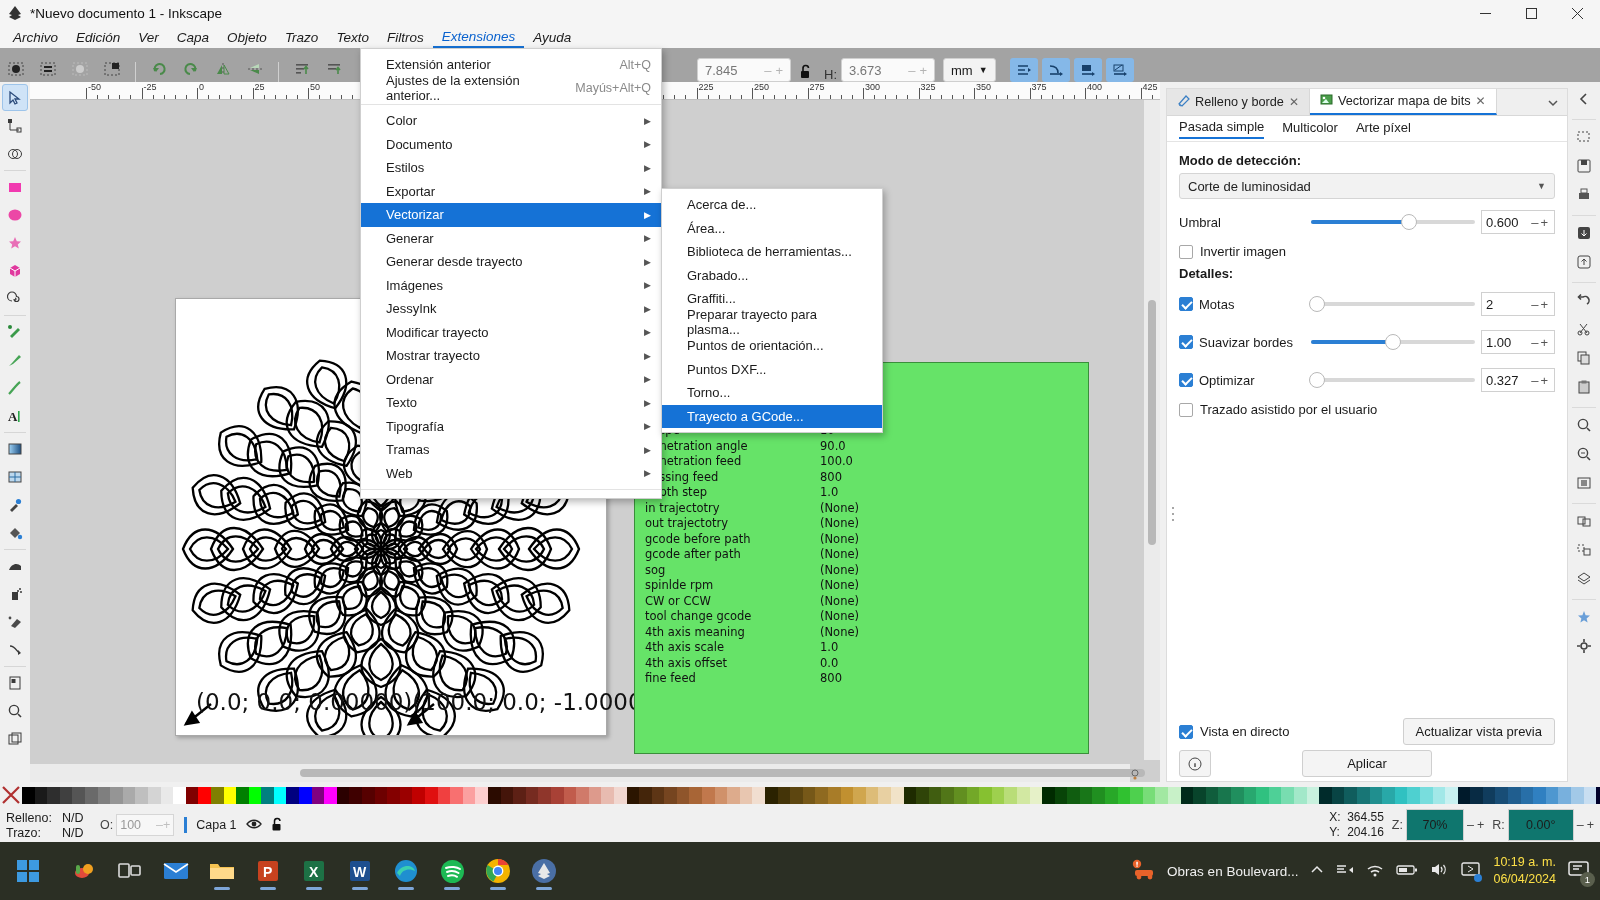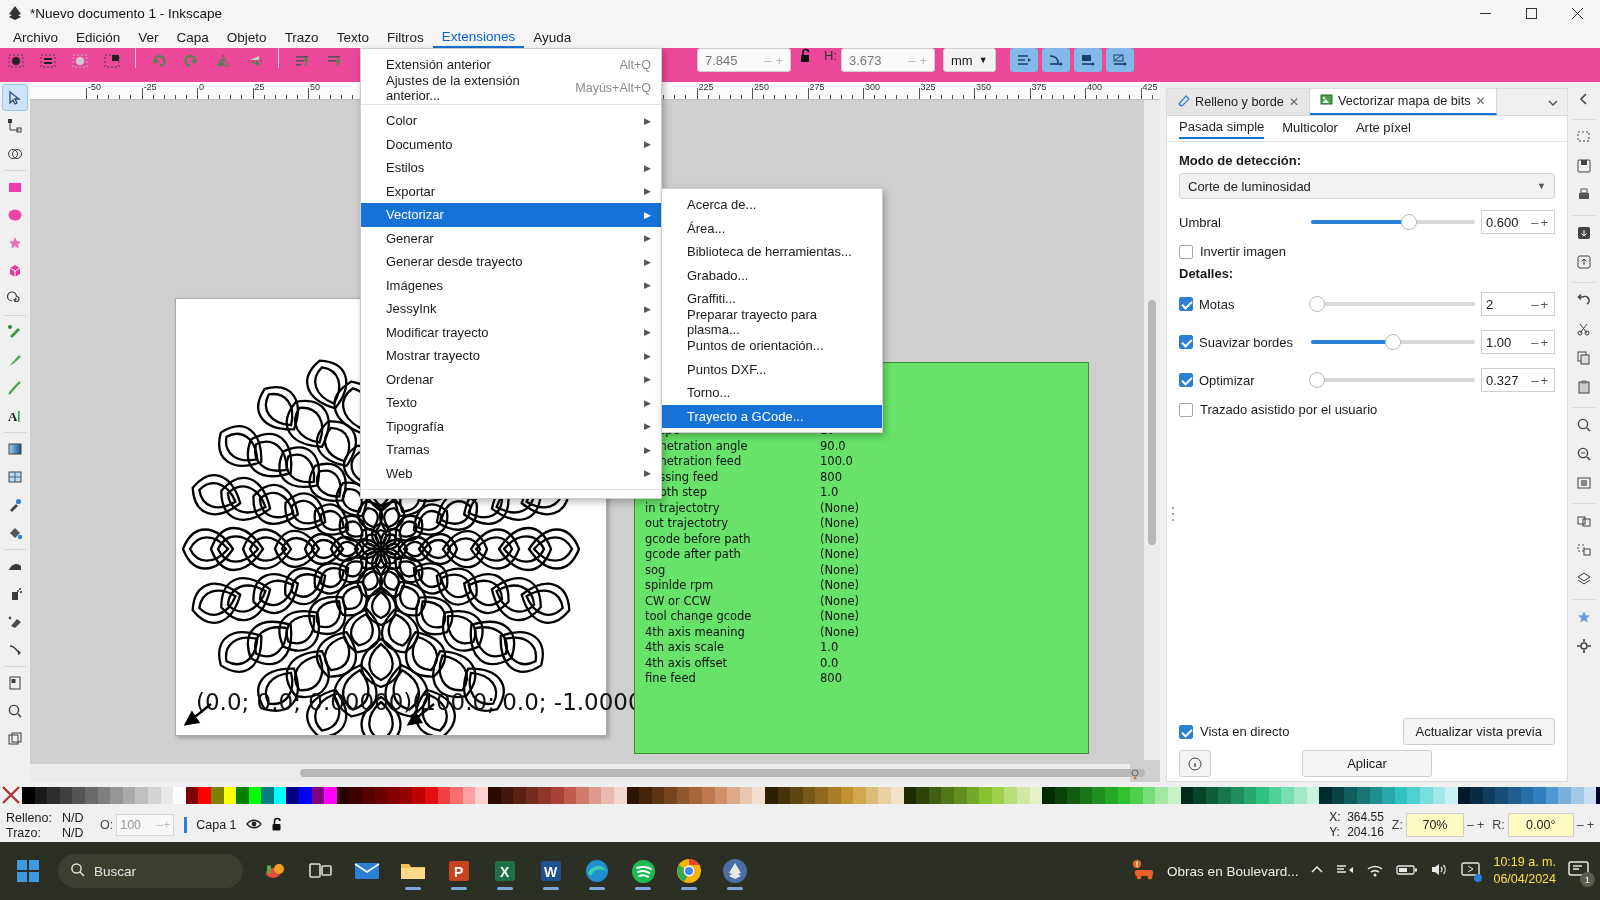--- a/index.html
+++ b/index.html
@@ -18,29 +18,29 @@
     background:#f5f5f5; display:flex; align-items:center;
   }
   .title-ico { width:18px; height:18px; margin-left:6px; margin-right:6px; }
   .title-text { font-size:13.5px; color:#111;text-align:right; }
   .win-btns { position:absolute; right:0; top:0; height:26px; display:flex; }
   .win-btn { width:46px; height:26px; display:flex; align-items:center; justify-content:center; font-size:13px; color:#333; }
 
   
   .menubar {
     position:absolute; left:0; top:26px; width:1600px; height:22px;
-    background:#f5f5f5; display:flex; align-items:center; padding-left:4px;
+    background:#f5f5f5; display:flex; align-items:center; padding-left:4px;font-style:italic;
   }
   .menuitem { padding:2px 9px; font-size:13.5px; color:#1c1c1c; cursor:default; }
   .menuitem.active { color:#0b63ce; border-bottom:2px solid #1572d6; }
 
   
   .cmdbar {
     position:absolute; left:0; top:48px; width:1600px; height:34px;
-    background:#ec4899; display:flex; align-items:flex-start;
+    background:#a3a3a3; display:flex; align-items:flex-end;
   }
   .tbtn { width:30px; height:26px; display:flex; align-items:center; justify-content:center; margin:0 1px; }
   .tbtn svg { display:block; }
   .tsep { width:1px; height:20px; background:#d0d0d0; margin:0 7px; }
   .spin {
     height:24px; min-width:94px; border:1px solid #cfcfcf; border-radius:3px;
     background:#fafafa; display:flex; align-items:center; padding:0 3px 0 7px;
     font-size:13px; color:#767676;
   }
   .spin .pm { margin-left:auto; color:#b4b4b4; font-size:13px; letter-spacing:4px; }
@@ -162,21 +162,21 @@
   .sb-fill .r { display:flex; height:15px; align-items:center; }
   .sb-fill .k { width:56px; color:#1c1c1c; }
   .opac { display:flex; align-items:center; gap:3px; margin-left:4px; }
   .opac .ob { width:58px; height:22px; border:1px solid #d6d6d6; background:#f7f7f7; color:#9a9a9a;
               display:flex; align-items:center; justify-content:space-between; padding:0 3px; font-size:12.5px; }
   .layerbox { display:flex; align-items:center; gap:9px; margin-left:10px; }
   .statusmsg { margin-left:12px; font-size:12.5px; }
   .coords { margin-left:auto; display:flex; align-items:center; gap:8px; padding-right:6px; }
   .coords .xy { font-size:12px; line-height:15px; color:#1c1c1c; }
   .zoombox { display:flex; align-items:center; gap:3px; }
-  .zoombox .zb { width:58px; height:24px; border:1px solid #d0d0d0; background:#fef9c3;
+  .zoombox .zb { width:58px; height:32px; border:1px solid #d0d0d0; background:#0f766e;
                  display:flex; align-items:center; justify-content:center; font-size:12.5px; }
   .rotbox .zb { width:66px; }
 
   
   .taskbar { position:absolute; left:0; top:842px; width:1600px; height:58px; background:#2b2f24; display:flex; align-items:center; }
   .tb-start { width:48px; height:40px; margin-left:4px; display:flex; align-items:center; justify-content:center; }
   .tb-search { width:185px; height:34px; background:#3a3f30; border-radius:17px; display:flex; align-items:center;
                gap:9px; padding:0 12px; color:#e6e6e6; font-size:13.5px; margin-left:6px; }
   .tb-apps { display:flex; align-items:center; gap:2px; margin-left:10px; }
   .tb-app { width:44px; height:44px; display:flex; align-items:center; justify-content:center; position:relative; }
@@ -1577,29 +1577,20 @@
 
   <div class="taskbar">
     <div class="tb-start">
       <svg width="24" height="24">
           <rect x="1" y="1" width="10" height="10" fill="#3d9ae0"></rect>
           <rect x="13" y="1" width="10" height="10" fill="#3d9ae0"></rect>
           <rect x="1" y="13" width="10" height="10" fill="#3d9ae0"></rect>
           <rect x="13" y="13" width="10" height="10" fill="#3d9ae0"></rect>
         </svg>
     </div>
-    <div class="tb-search">
-      <span>
-        <svg width="15" height="15">
-            <circle cx="6.5" cy="6.5" r="4.6" fill="none" stroke="#ddd" stroke-width="1.5"></circle>
-            <path d="M10 10 L14 14" stroke="#ddd" stroke-width="1.6"></path>
-          </svg>
-      </span>
-      <span>Buscar</span>
-    </div>
     <div class="tb-apps">
       <div class="tb-app">
         <svg width="26" height="26">
             <ellipse cx="11" cy="15" rx="7" ry="5" fill="#e24a3a"></ellipse>
             <circle cx="17" cy="11" rx="4" r="5" fill="#f0a020"></circle>
             <rect x="5" y="7" width="4" height="9" rx="2" fill="#5aa84a"></rect>
           </svg>
       </div>
       <div class="tb-app">
         <svg width="24" height="22">

